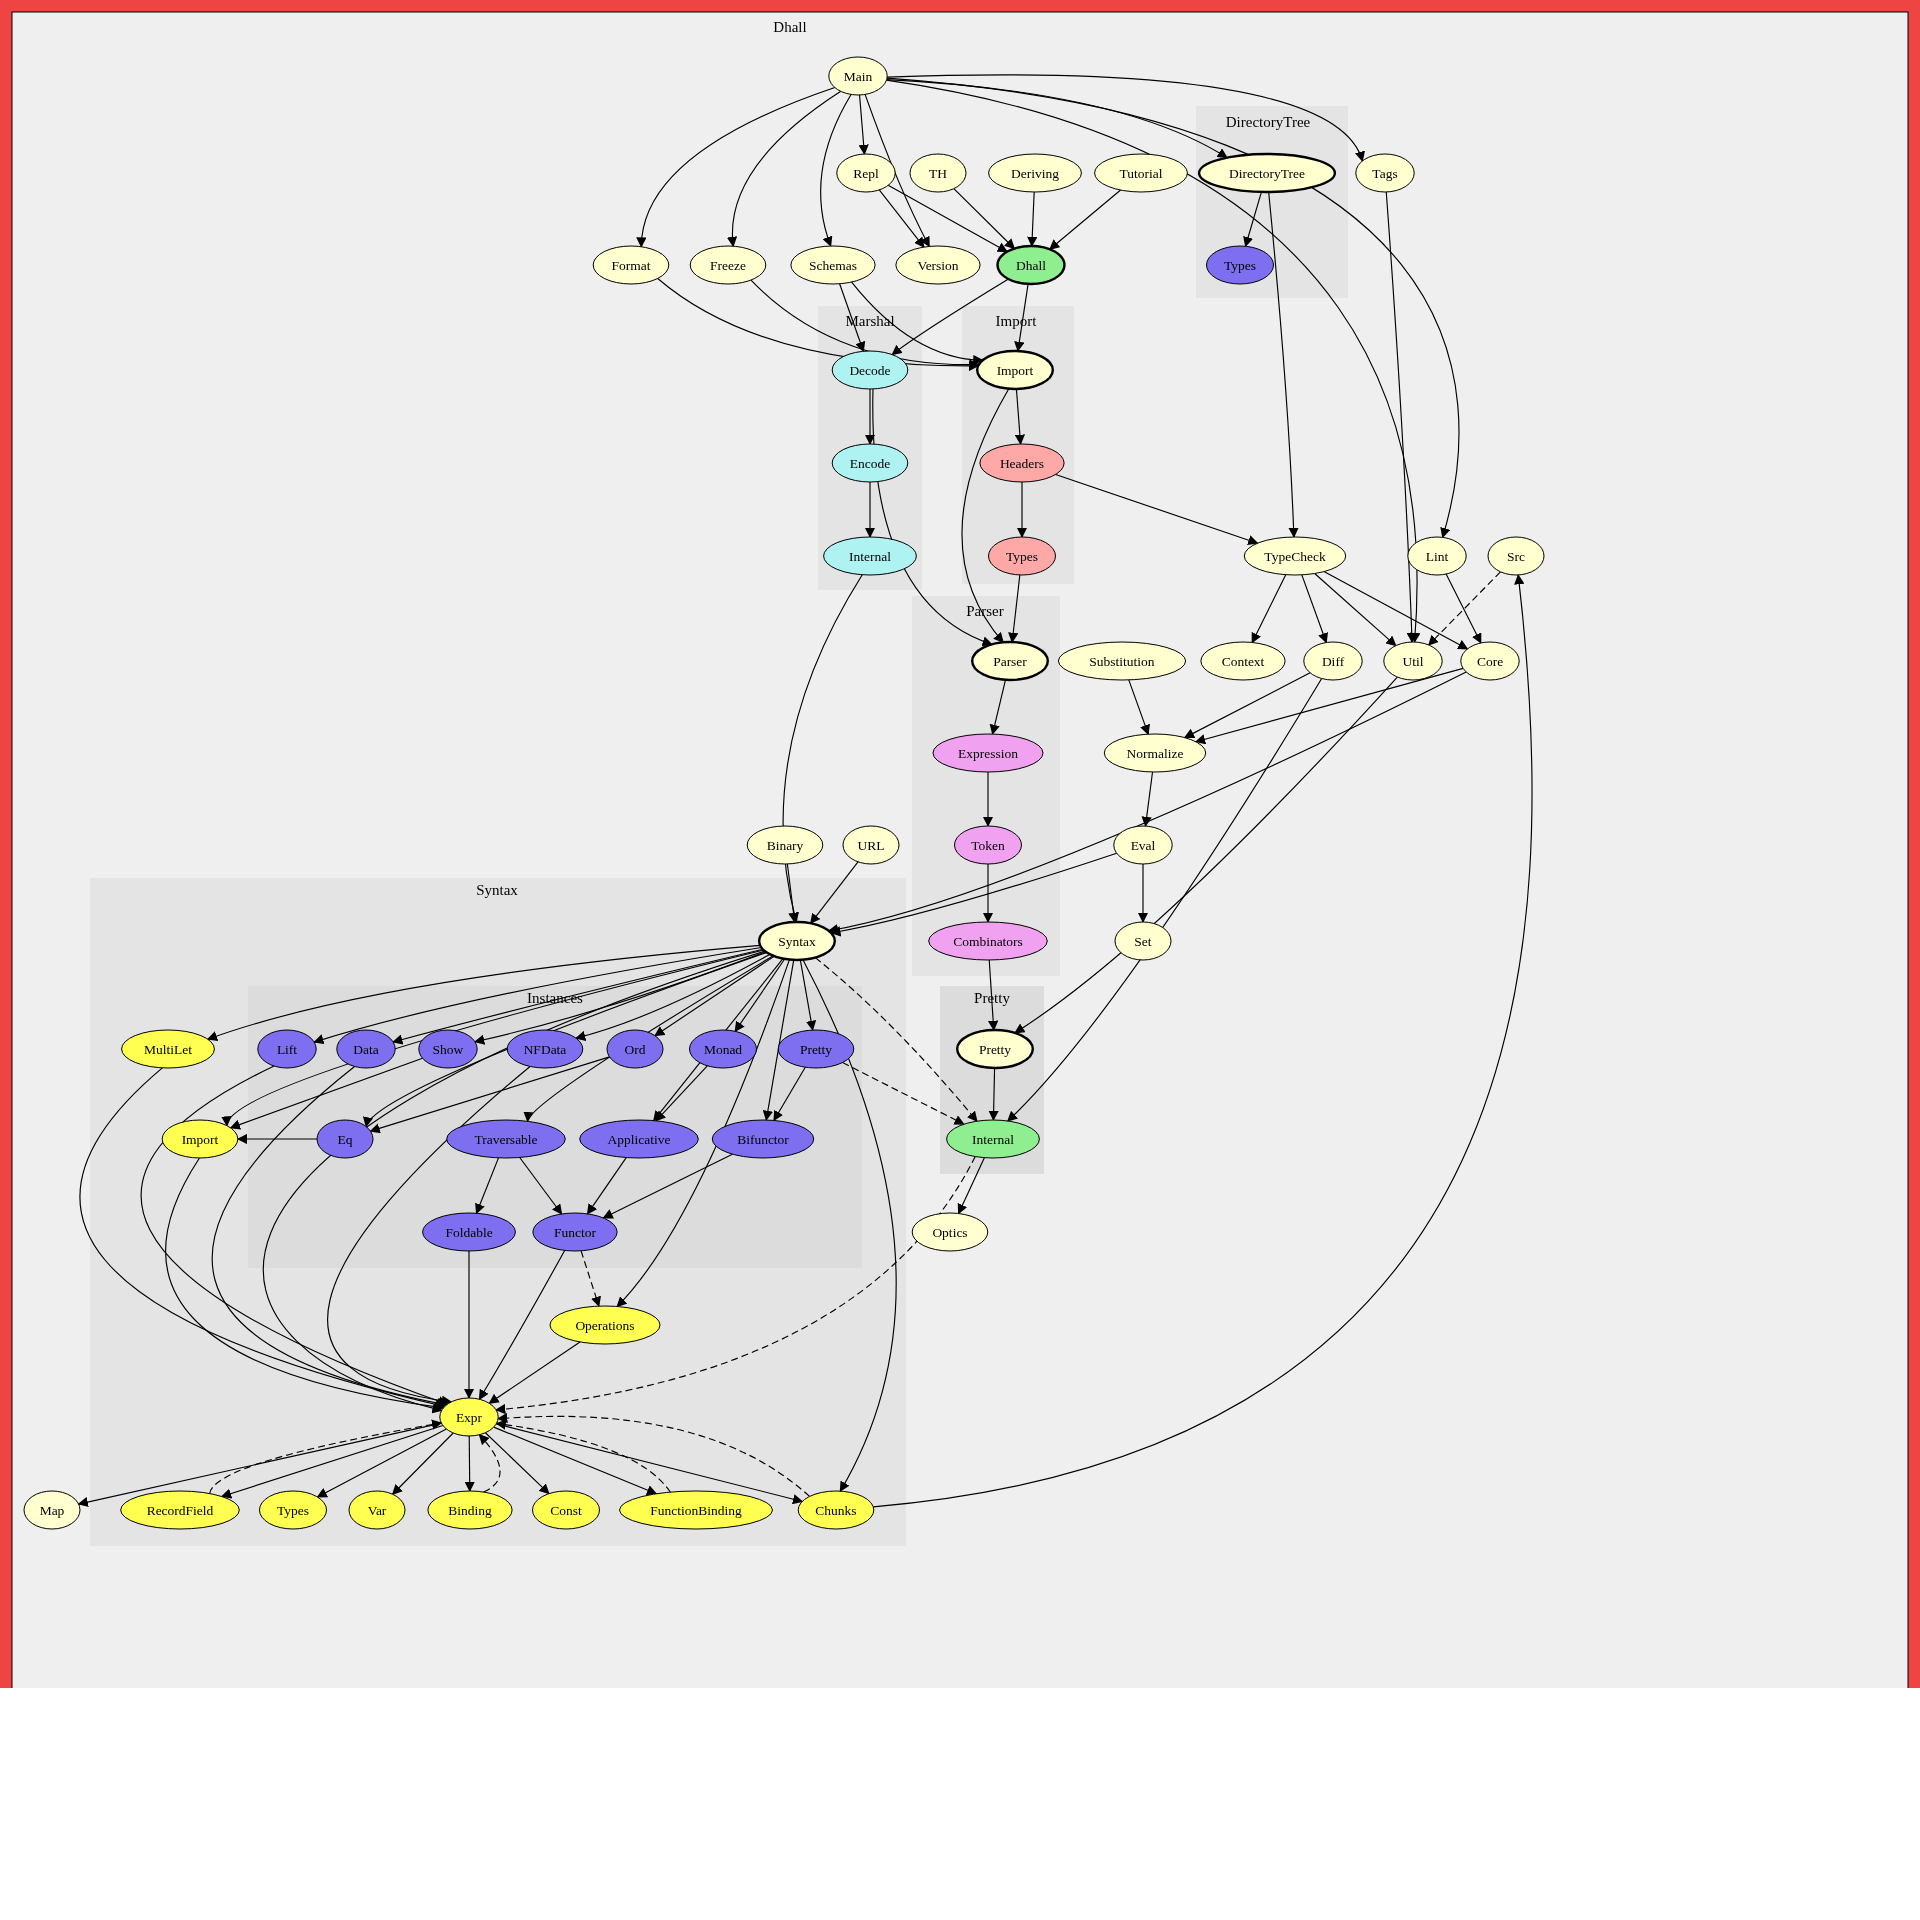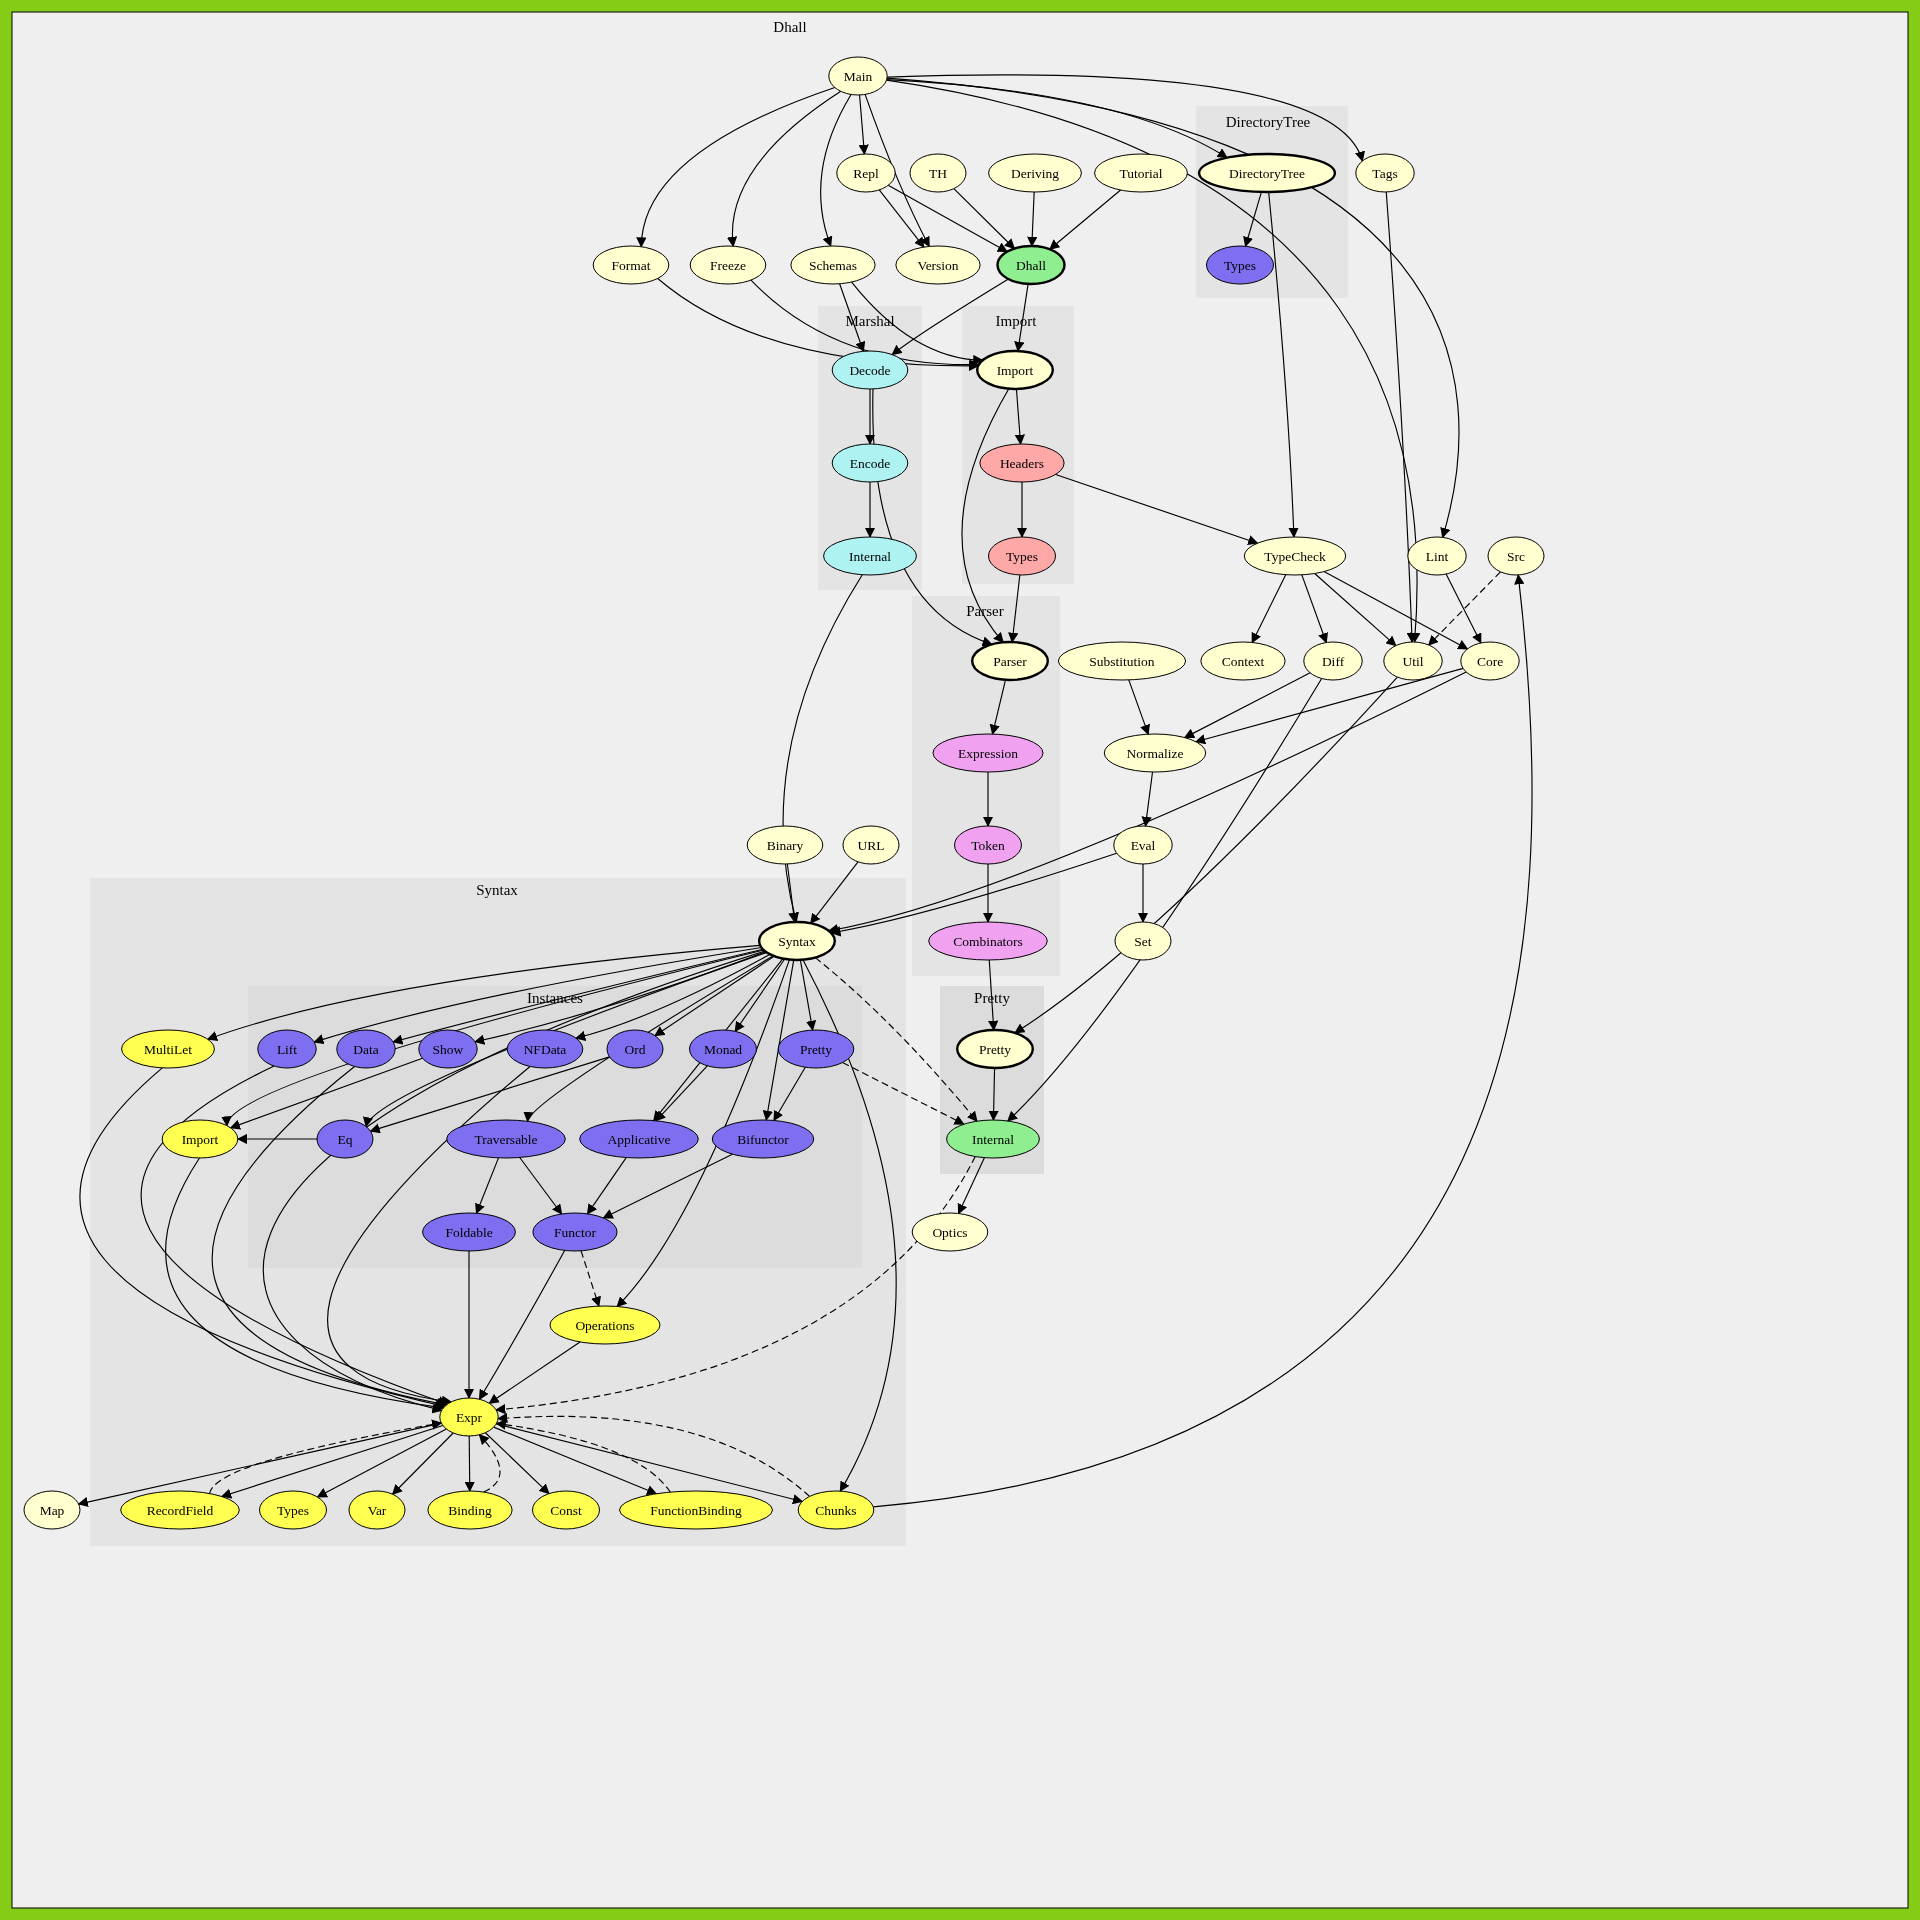--- a/index.html
+++ b/index.html
@@ -1,16 +1,16 @@
 <!DOCTYPE html>
 <html><head>
 <meta charset="utf-8">
 <style>
   html,body{margin:0;padding:0;background:#ffffff;}
-  #stage{position:relative;width:1920px;height:1920px;background:#84cc16;font-family:"Liberation Serif","DejaVu Serif",serif;}
+  #stage{position:relative;width:1920px;height:1688px;background:#ef4444;font-family:"Liberation Serif","DejaVu Serif",serif;}
   svg{display:block;}
   text{fill:#000000;}
   .cluster-label{font-size:15px;}
   .node-label{font-size:13.5px;}
   .edge{fill:none;stroke:#000;stroke-width:1.15px;}
   .edge.dashed{stroke-dasharray:7 4;}
 </style>
 </head>
 <body>
 

